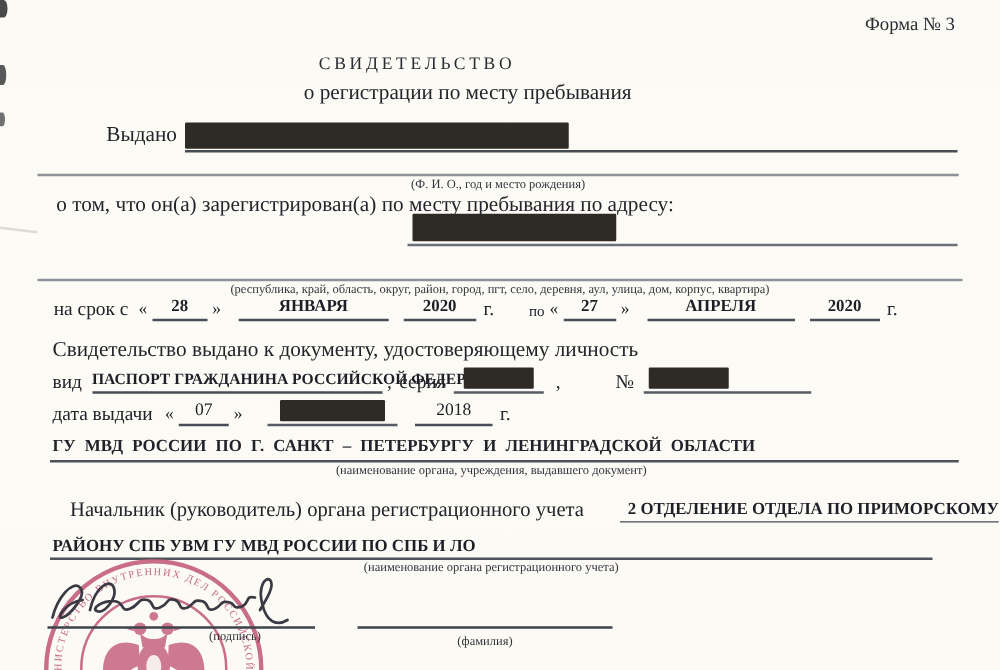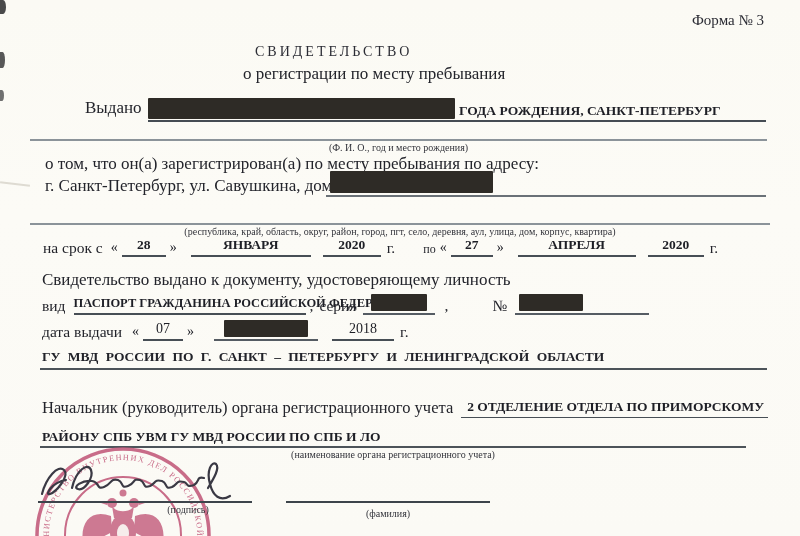--- a/index.html
+++ b/index.html
@@ -42,27 +42,25 @@
   <div class="abs artifact" style="left:0;top:52px;width:5px;height:16px;background:#585858;"></div>
   <div class="abs artifact" style="left:0;top:90px;width:4px;height:11px;background:#707070;"></div>
   <div class="abs" style="left:0;top:183px;width:30px;height:2px;background:#dedbd2;transform:rotate(7deg);"></div>
 
   <div class="abs form-no">Форма № 3</div>
   <div class="abs title">СВИДЕТЕЛЬСТВО</div>
   <div class="abs subtitle">о регистрации по месту пребывания</div>
 
   <span class="abs lbl17" style="left:85px;top:98px;">Выдано</span>
   <div class="abs redact" style="left:148px;top:98px;width:307px;height:21px;"></div>
-  <span class="abs bold-val" style="left:459px;top:103px;">ГОДА РОЖДЕНИЯ, САНКТ-ПЕТЕРБУРГ</span>
   <div class="abs hline-dark" style="left:148px;top:120px;width:618px;"></div>
   <div class="abs hline" style="left:30px;top:139px;width:737px;"></div>
   <div class="abs caption" style="left:30px;top:142px;width:737px;">(Ф. И. О., год и место рождения)</div>
 
   <div class="abs lbl17" style="left:45px;top:154px;">о том, что он(а) зарегистрирован(а) по месту пребывания по адресу:</div>
-  <div class="abs lbl17" style="left:45px;top:176px;">г. Санкт-Петербург, ул. Савушкина, дом</div>
   <div class="abs redact" style="left:330px;top:171px;width:163px;height:22px;"></div>
   <div class="abs" style="left:326px;top:195px;width:440px;height:1.5px;background:#6a7177;"></div>
   <div class="abs hline" style="left:30px;top:223px;width:740px;"></div>
   <div class="abs caption" style="left:30px;top:226px;width:740px;">(республика, край, область, округ, район, город, пгт, село, деревня, аул, улица, дом, корпус, квартира)</div>
 
   <div class="abs frow" style="left:43px;top:237px;">
     <span style="font-size:15.5px;margin-right:4px;">на срок с</span>
     <span class="q">«</span>
     <span class="cell" style="width:44px;">28</span>
     <span class="q">»</span>
@@ -96,22 +94,23 @@
     <span class="q">«</span>
     <span class="cell" style="width:40px;font-weight:normal;font-size:14px;">07</span>
     <span class="q">»</span>
     <span class="cell" style="width:104px;margin-left:16px;border-bottom-color:#555c63;"><span class="redact" style="display:inline-block;width:84px;height:17px;vertical-align:bottom;"></span></span>
     <span class="cell" style="width:62px;margin-left:14px;font-weight:normal;font-size:14px;">2018</span>
     <span class="g">г.</span>
   </div>
 
   <div class="abs issuer" style="left:42px;top:349px;">ГУ МВД РОССИИ ПО Г. САНКТ – ПЕТЕРБУРГУ И ЛЕНИНГРАДСКОЙ ОБЛАСТИ</div>
   <div class="abs" style="left:40px;top:368px;width:727px;height:1.5px;background:#4c5359;"></div>
+  <div class="abs caption" style="left:30px;top:371px;width:726px;">(наименование органа, учреждения, выдавшего документ)</div>
 
-  <div class="abs frow" style="left:42px;top:398px;width:726px;">
+  <div class="abs frow" style="left:56px;top:398px;width:726px;gap:21px;">
     <span style="font-size:16.5px;margin-right:8px;">Начальник (руководитель) органа регистрационного учета</span>
     <span class="cell" style="flex:1;text-align:left;padding-left:6px;border-bottom-width:1.5px;">2 ОТДЕЛЕНИЕ ОТДЕЛА  ПО ПРИМОРСКОМУ</span>
   </div>
   <div class="abs bold-val" style="left:42px;top:429px;">РАЙОНУ СПБ УВМ  ГУ  МВД РОССИИ  ПО СПБ  И  ЛО</div>
   <div class="abs" style="left:40px;top:446px;width:706px;height:1.5px;background:#4c5359;"></div>
   <div class="abs caption" style="left:30px;top:449px;width:726px;">(наименование органа регистрационного учета)</div>
 
   <svg class="abs stamp-svg" style="left:28px;top:440px;" width="190" height="190" viewBox="0 0 190 190">
     <g stroke="#c2597a" fill="none" opacity="0.88">
       <circle cx="95" cy="95" r="86" stroke-width="3.5"></circle>

